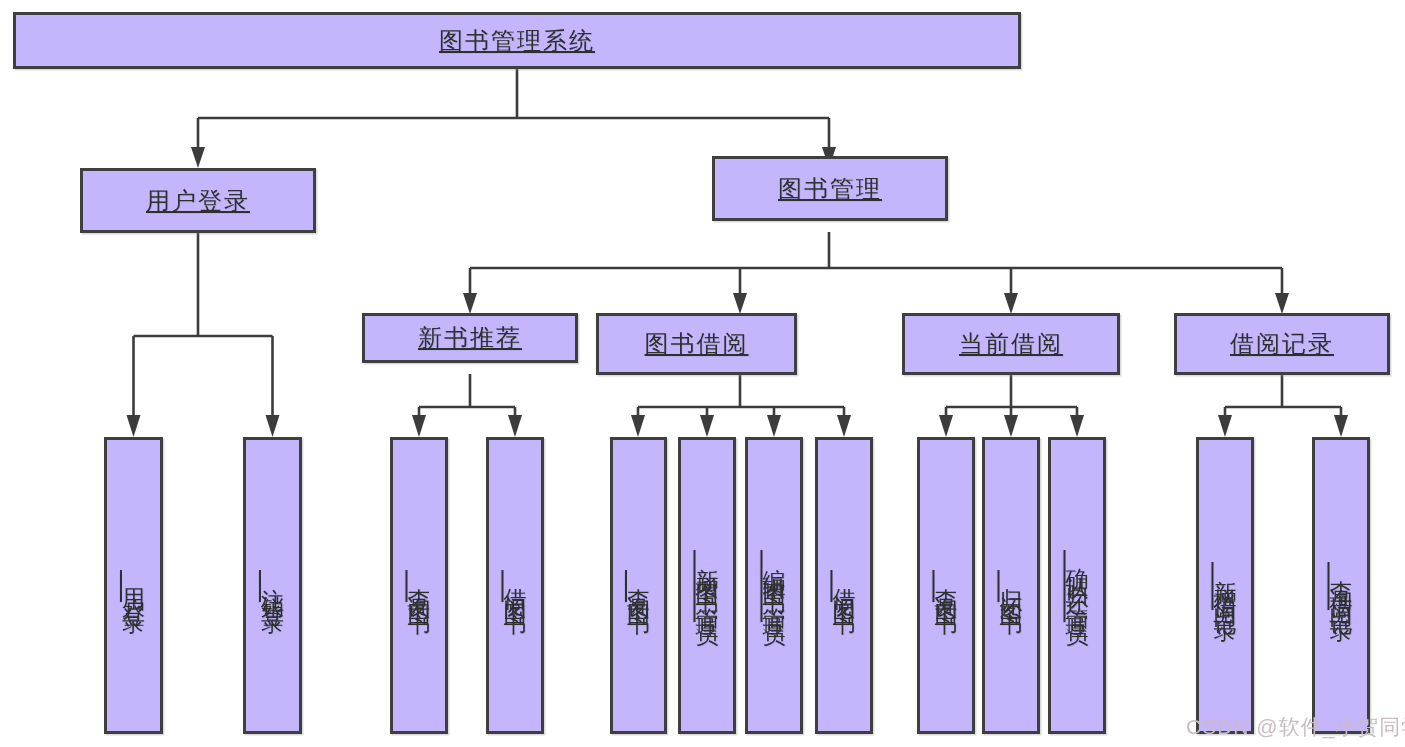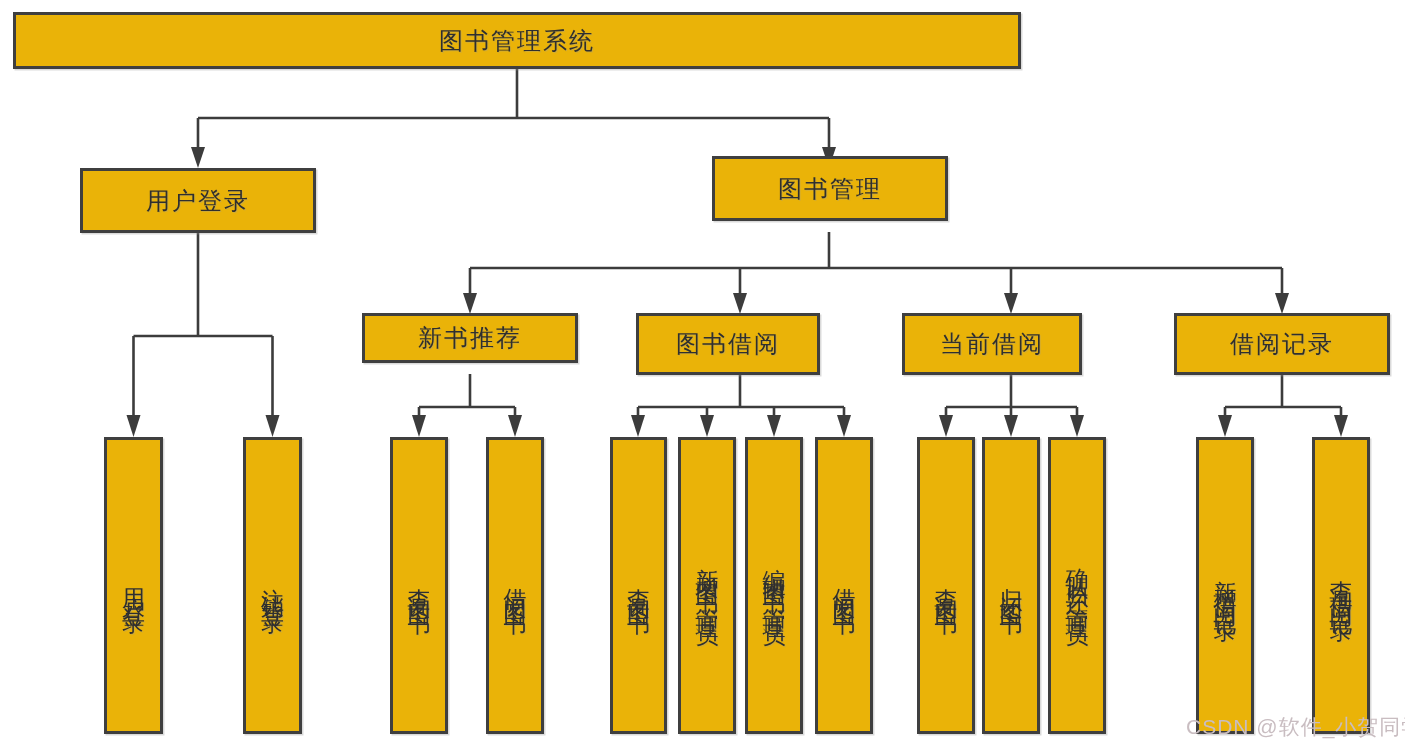--- a/index.html
+++ b/index.html
@@ -16,26 +16,27 @@
   #connectors {
     position: absolute; left: 0; top: 0;
     width: 1405px; height: 747px;
   }
   .ln { stroke: #3c3c3c; stroke-width: 2.6; fill: none; }
   .ar { fill: #3c3c3c; stroke: none; }
   .node {
     position: absolute;
     box-sizing: border-box;
     border: 3px solid #3f3f3f;
-    background: #eab308;
+    background: #c4b5fd;
     display: flex;
     align-items: center;
     justify-content: center;
     color: #2f2f2f;
     box-shadow: 1.5px 1.5px 0 rgba(150,150,150,0.35);
+    text-decoration: underline;
   }
   .hnode {
     font-size: 24px;
     letter-spacing: 2px;
     text-shadow: 1px 1px 0 rgba(130,150,190,0.25);
   }
   .vnode {
     font-size: 23px;
     text-shadow: 1px 1px 0 rgba(130,150,190,0.25);
   }
@@ -97,22 +98,22 @@
     <polygon class="ar" points="1218,415 1232,415 1225,437"></polygon>
     <polygon class="ar" points="1334,415 1348,415 1341,437"></polygon>
   </svg>
 
   <div class="node hnode" style="left:13px; top:12px; width:1008px; height:57px;">图书管理系统</div>
 
   <div class="node hnode" style="left:80px; top:168px; width:236px; height:65px;">用户登录</div>
   <div class="node hnode" style="left:712px; top:156px; width:236px; height:65px;">图书管理</div>
 
   <div class="node hnode" style="left:362px; top:313px; width:216px; height:50px;">新书推荐</div>
-  <div class="node hnode" style="left:636px; top:313px; width:184px; height:62px;">图书借阅</div>
-  <div class="node hnode" style="left:902px; top:313px; width:180px; height:62px;">当前借阅</div>
+  <div class="node hnode" style="left:596px; top:313px; width:201px; height:62px;">图书借阅</div>
+  <div class="node hnode" style="left:902px; top:313px; width:218px; height:62px;">当前借阅</div>
   <div class="node hnode" style="left:1174px; top:313px; width:216px; height:62px;">借阅记录</div>
 
   <div class="node vnode" style="left:104px; top:437px; width:59px; height:297px;">
     <span>用户登录</span>
   </div>
   <div class="node vnode" style="left:243px; top:437px; width:59px; height:297px;">
     <span>注销登录</span>
   </div>
 
   <div class="node vnode" style="left:390px; top:437px; width:58px; height:297px;">

